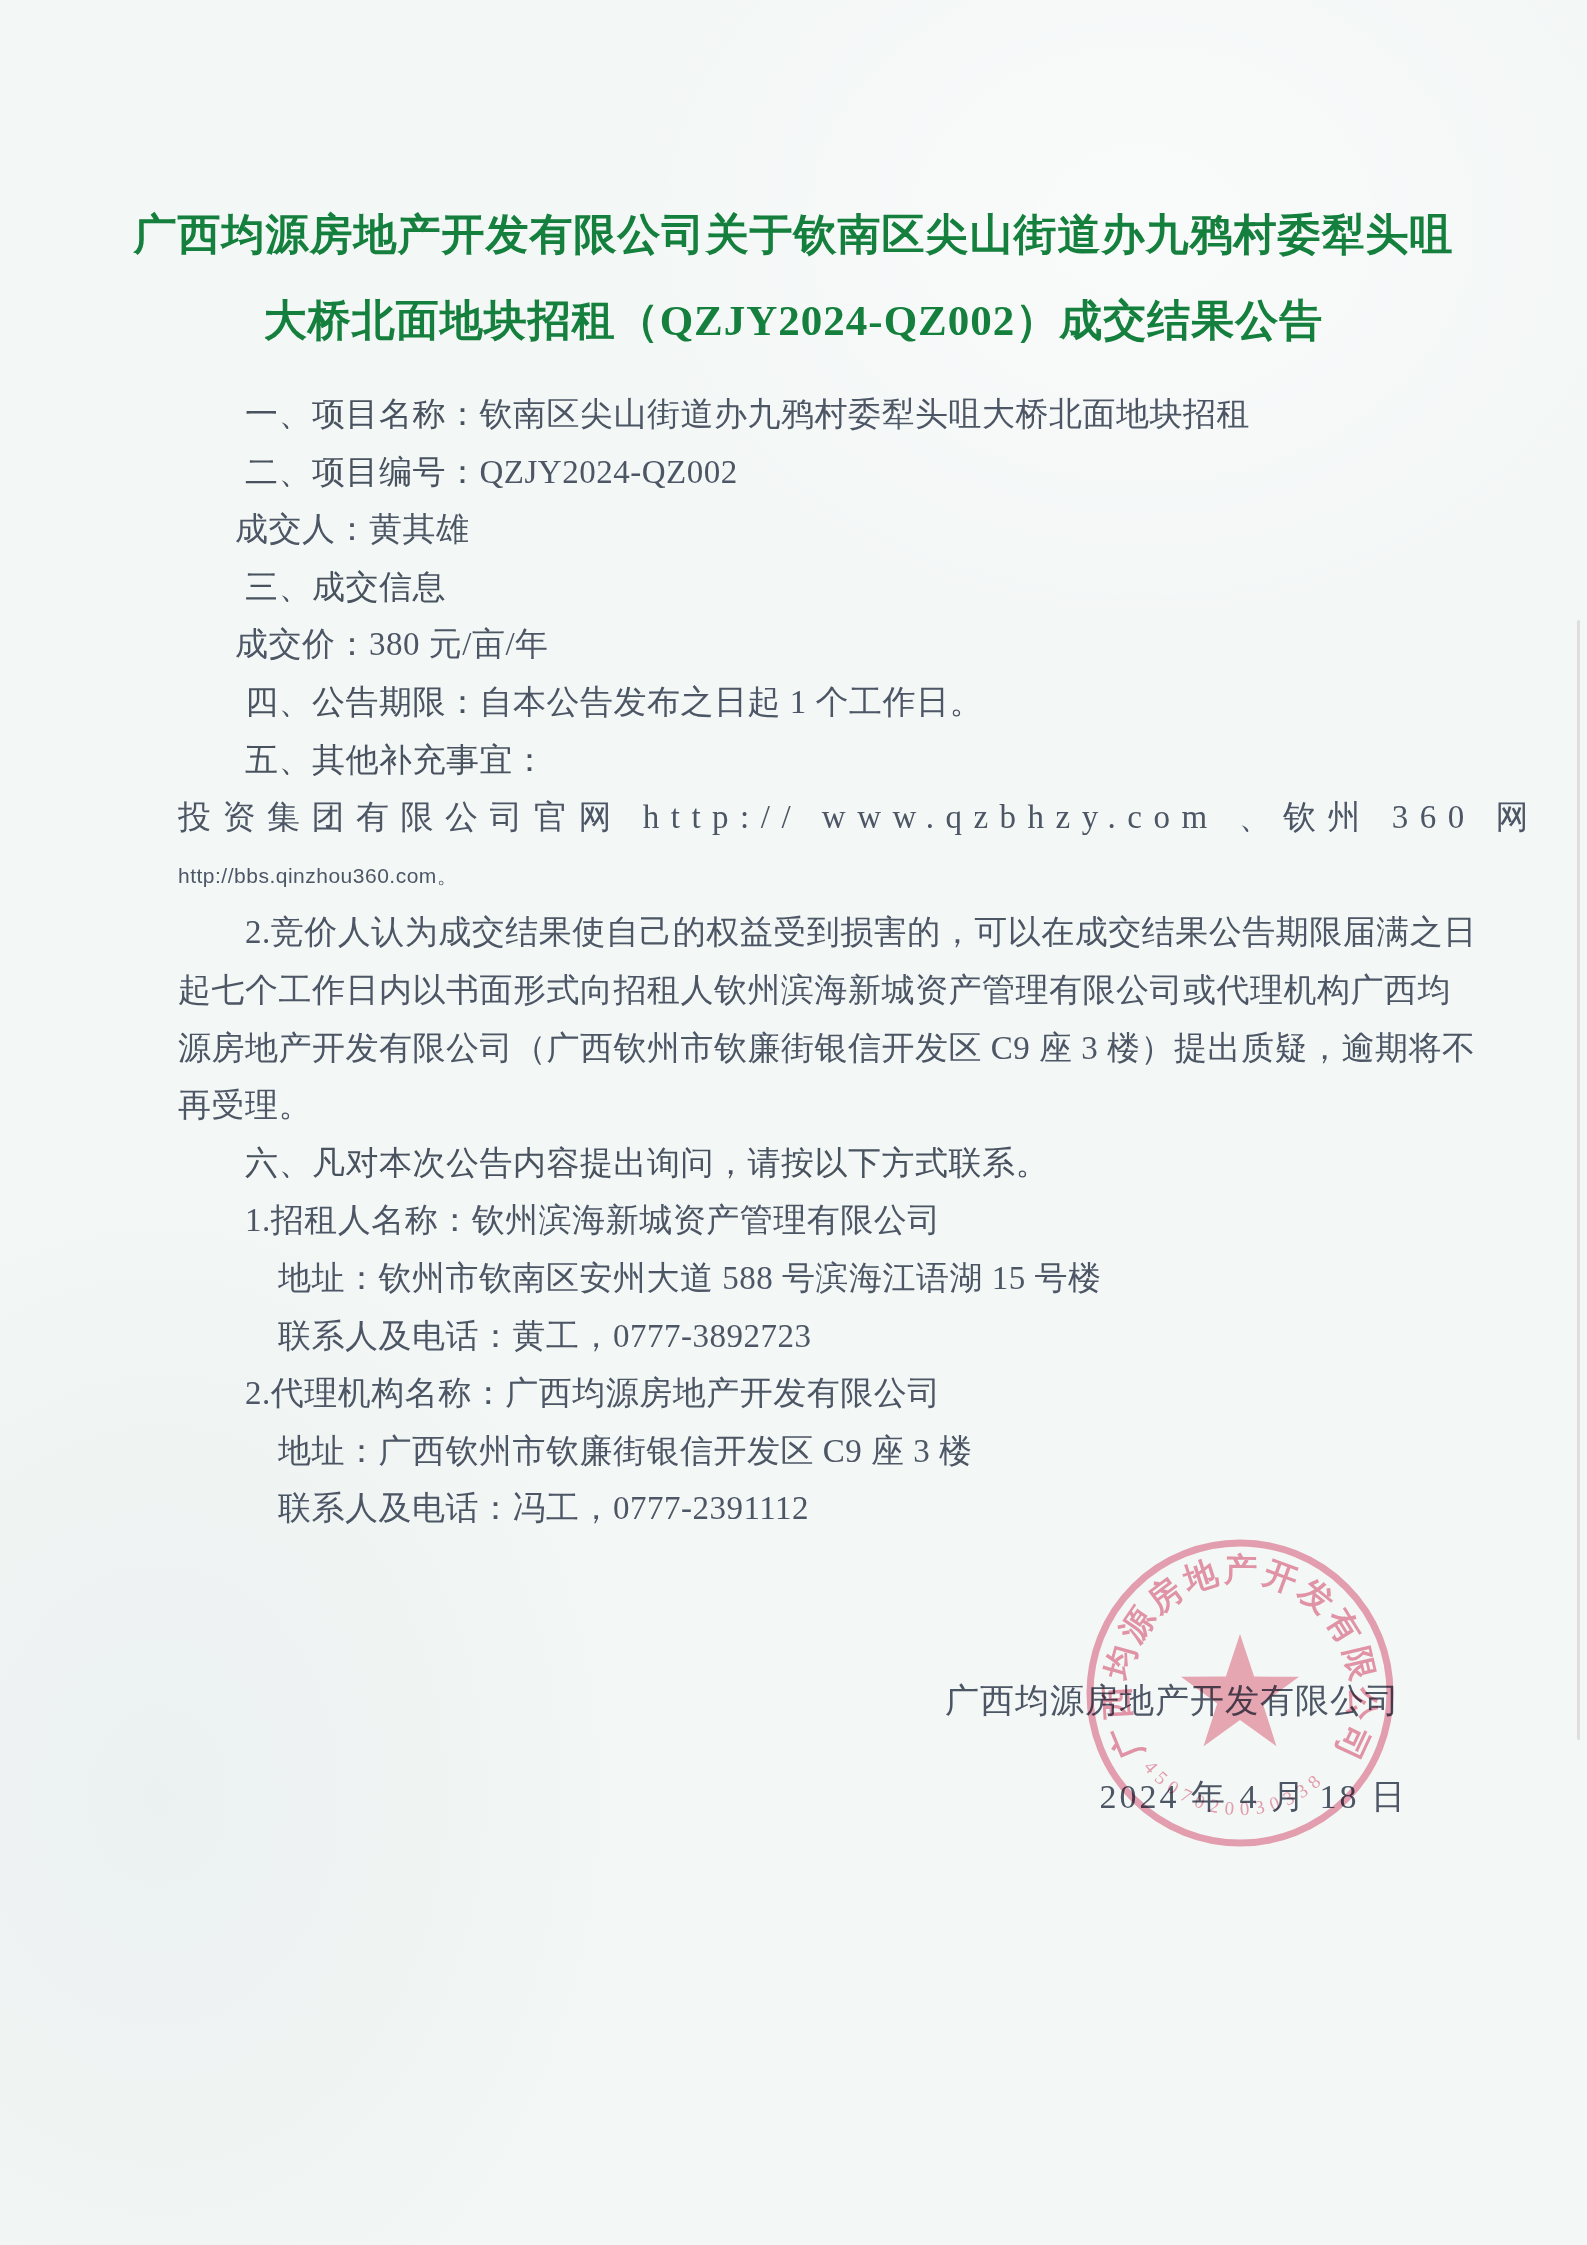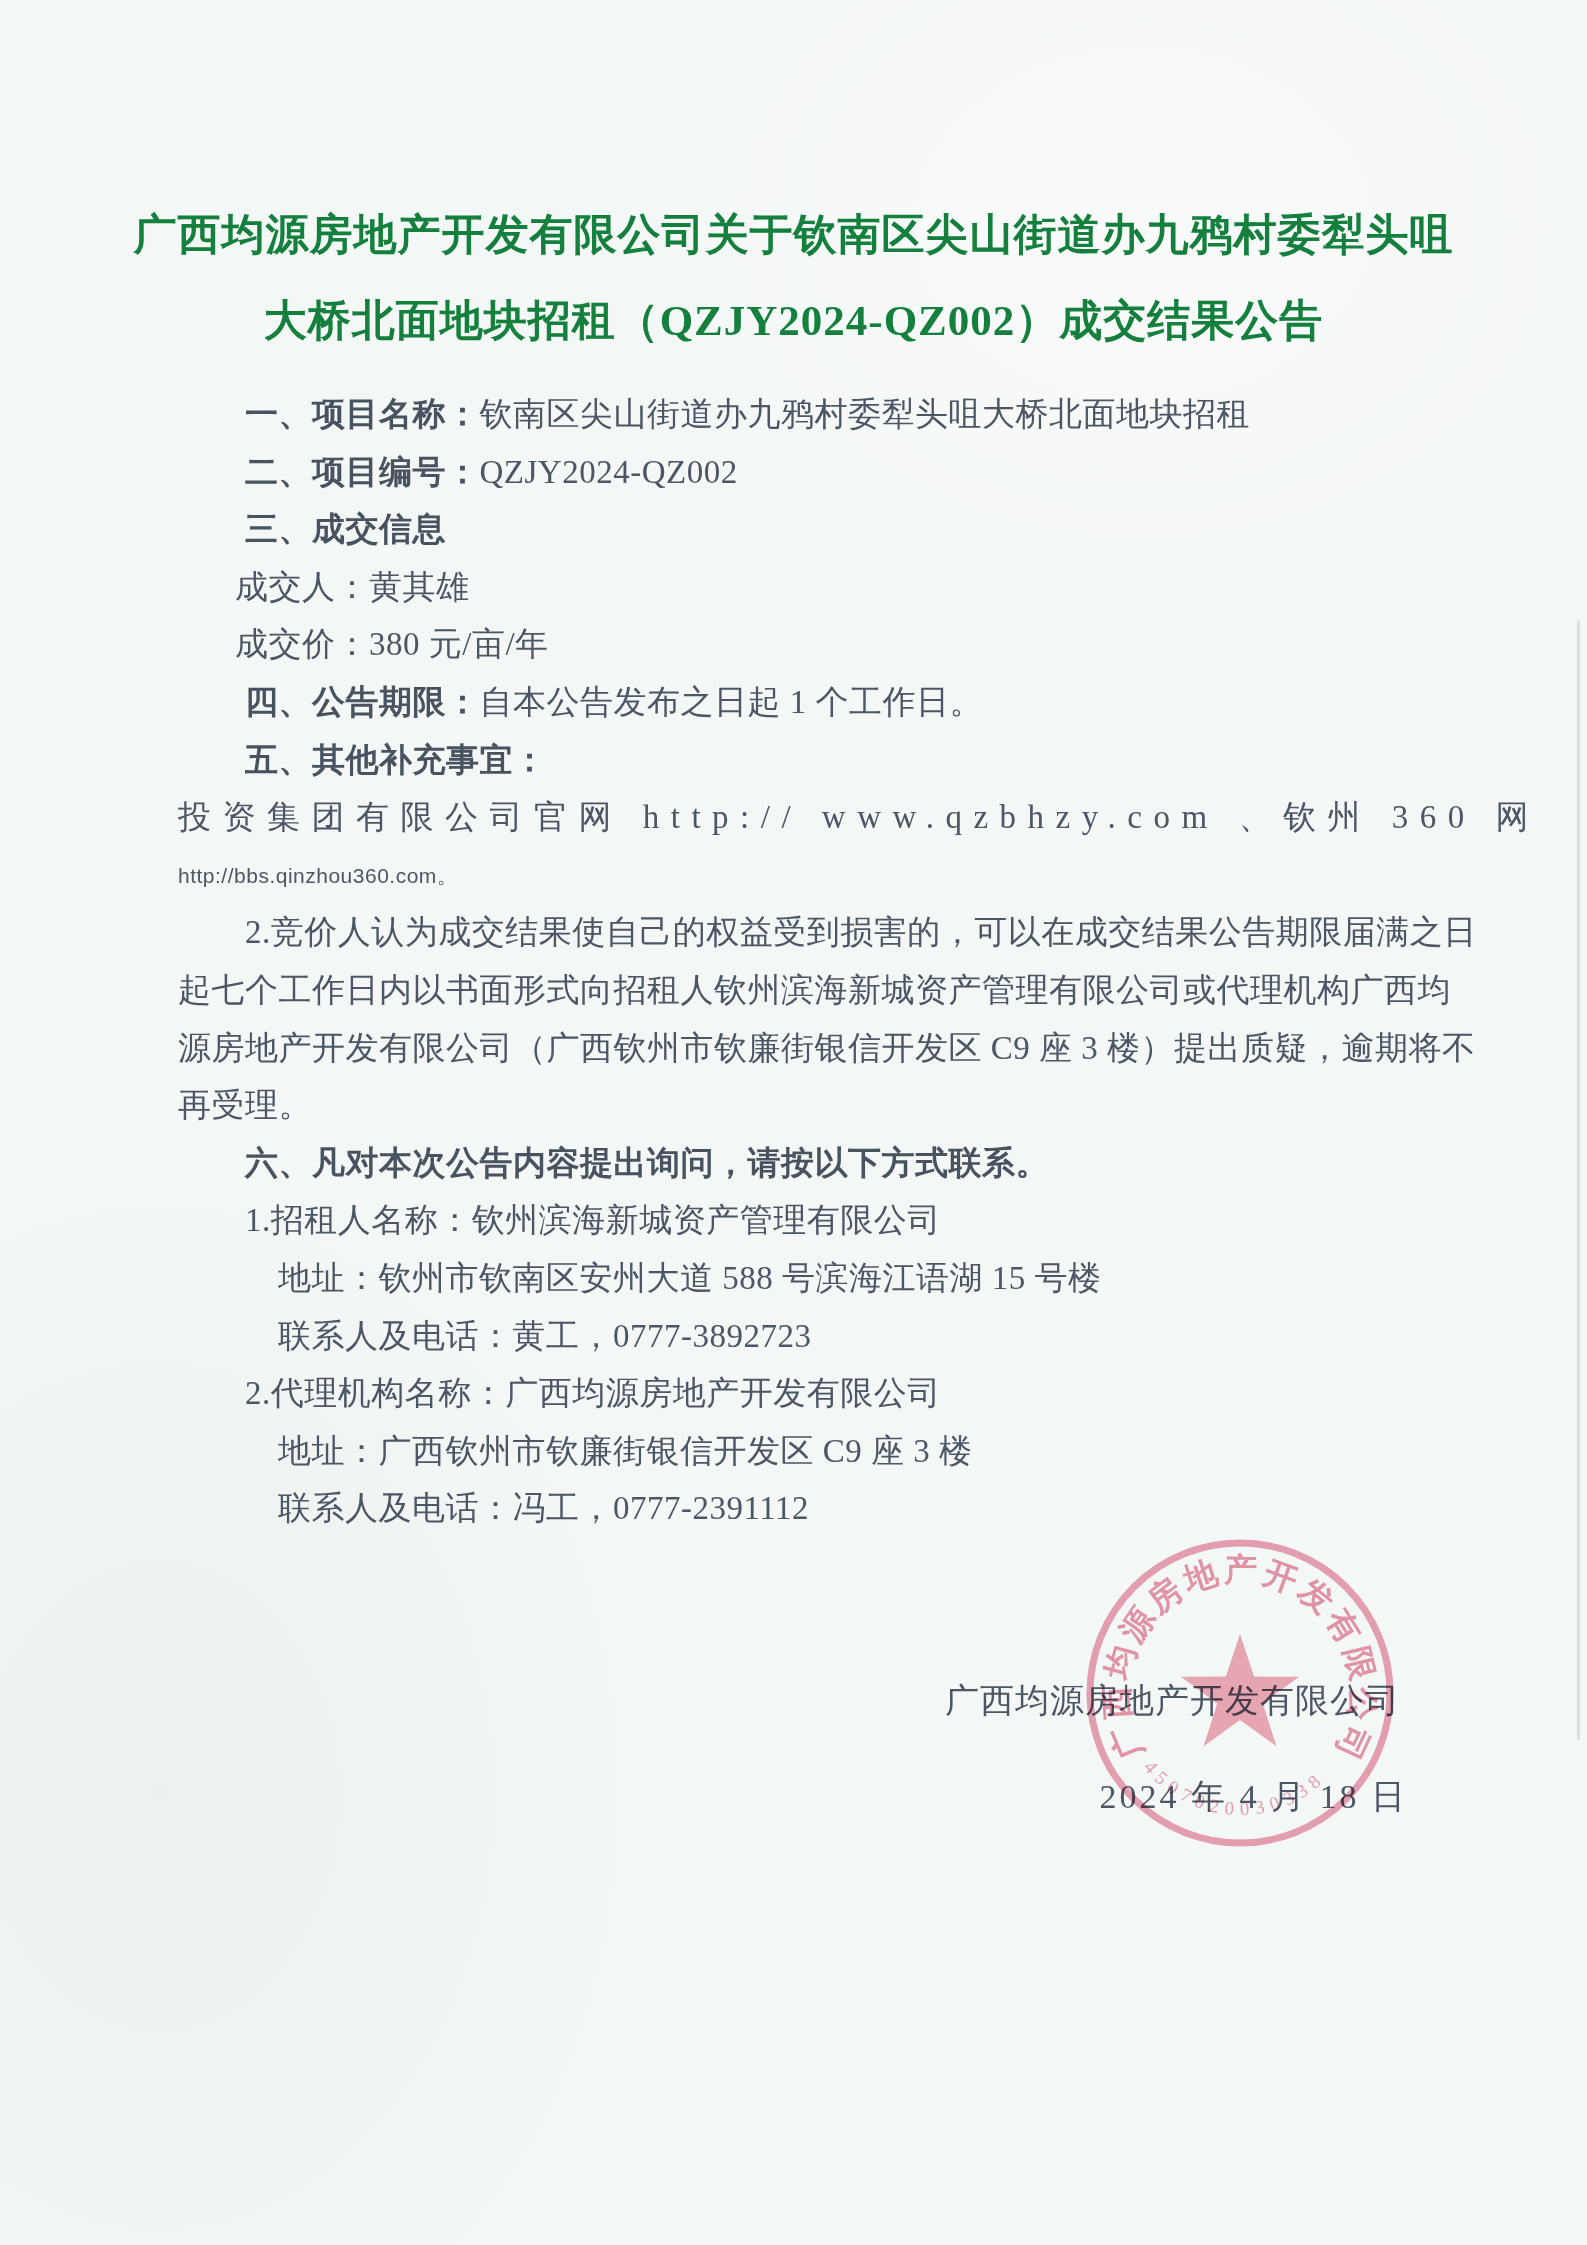--- a/index.html
+++ b/index.html
@@ -16,21 +16,21 @@
   .edge-line{position:absolute;right:7px;top:620px;height:1120px;width:3px;
     background:rgba(186,160,170,.30);border-radius:2px;}
   .title{
     position:absolute;top:192px;left:0;width:100%;
     text-align:center;font-size:43px;font-weight:bold;line-height:86px;
     letter-spacing:1px;white-space:nowrap;color:#15803d;
   }
   .content{position:absolute;top:386px;left:178px;width:1277px;}
   .ln{height:57.6px;line-height:57.6px;font-size:33px;white-space:nowrap;
     letter-spacing:.5px;}
-  .ln b{font-weight:bold;color:#49525f;text-align:right;}
+  .ln b{font-weight:normal;color:#49525f;text-align:right;}
   .ind{padding-left:67px;}
   .ind2{padding-left:57px;}
   .ind3{padding-left:100px;}
   .wide{letter-spacing:11.5px;}
   .mono{font-family:Liberation Sans, sans-serif;font-size:21px;}
   .sign{position:absolute;font-size:34px;white-space:nowrap;color:#4d5665;}
   .sign-company{top:1678px;right:187px;letter-spacing:1px;}
   .sign-date{top:1774px;right:179px;letter-spacing:3px;}
   .stamp{position:absolute;left:1075px;top:1528px;width:330px;height:330px;
     mix-blend-mode:multiply;opacity:.82;}
@@ -42,22 +42,22 @@
 <div class="page">
 
   <div class="title">
     <div>广西均源房地产开发有限公司关于钦南区尖山街道办九鸦村委犁头咀</div>
     <div>大桥北面地块招租（QZJY2024-QZ002）成交结果公告</div>
   </div>
 
   <div class="content">
     <div class="ln ind"><b>一、项目名称：</b><span>钦南区尖山街道办九鸦村委犁头咀大桥北面地块招租</span></div>
     <div class="ln ind"><b>二、项目编号：</b><span>QZJY2024-QZ002</span></div>
+    <div class="ln ind2"><span>成交人：</span><span>黄其雄</span></div>
     <div class="ln ind"><b>三、成交信息</b></div>
-    <div class="ln ind2"><span>成交人：</span><span>黄其雄</span></div>
     <div class="ln ind2"><span>成交价：</span><span>380 元/亩/年</span></div>
     <div class="ln ind"><b>四、公告期限：</b><span>自本公告发布之日起 1 个工作日。</span></div>
     <div class="ln ind"><b>五、其他补充事宜：</b></div>
     <div class="ln wide">投资集团有限公司官网 http:// www.qzbhzy.com 、钦州 360 网</div>
     <div class="ln mono">http://bbs.qinzhou360.com。</div>
     <div class="ln ind">2.竞价人认为成交结果使自己的权益受到损害的，可以在成交结果公告期限届满之日</div>
     <div class="ln">起七个工作日内以书面形式向招租人钦州滨海新城资产管理有限公司或代理机构广西均</div>
     <div class="ln">源房地产开发有限公司（广西钦州市钦廉街银信开发区 C9 座 3 楼）提出质疑，逾期将不</div>
     <div class="ln">再受理。</div>
     <div class="ln ind"><b>六、凡对本次公告内容提出询问，请按以下方式联系。</b></div>

